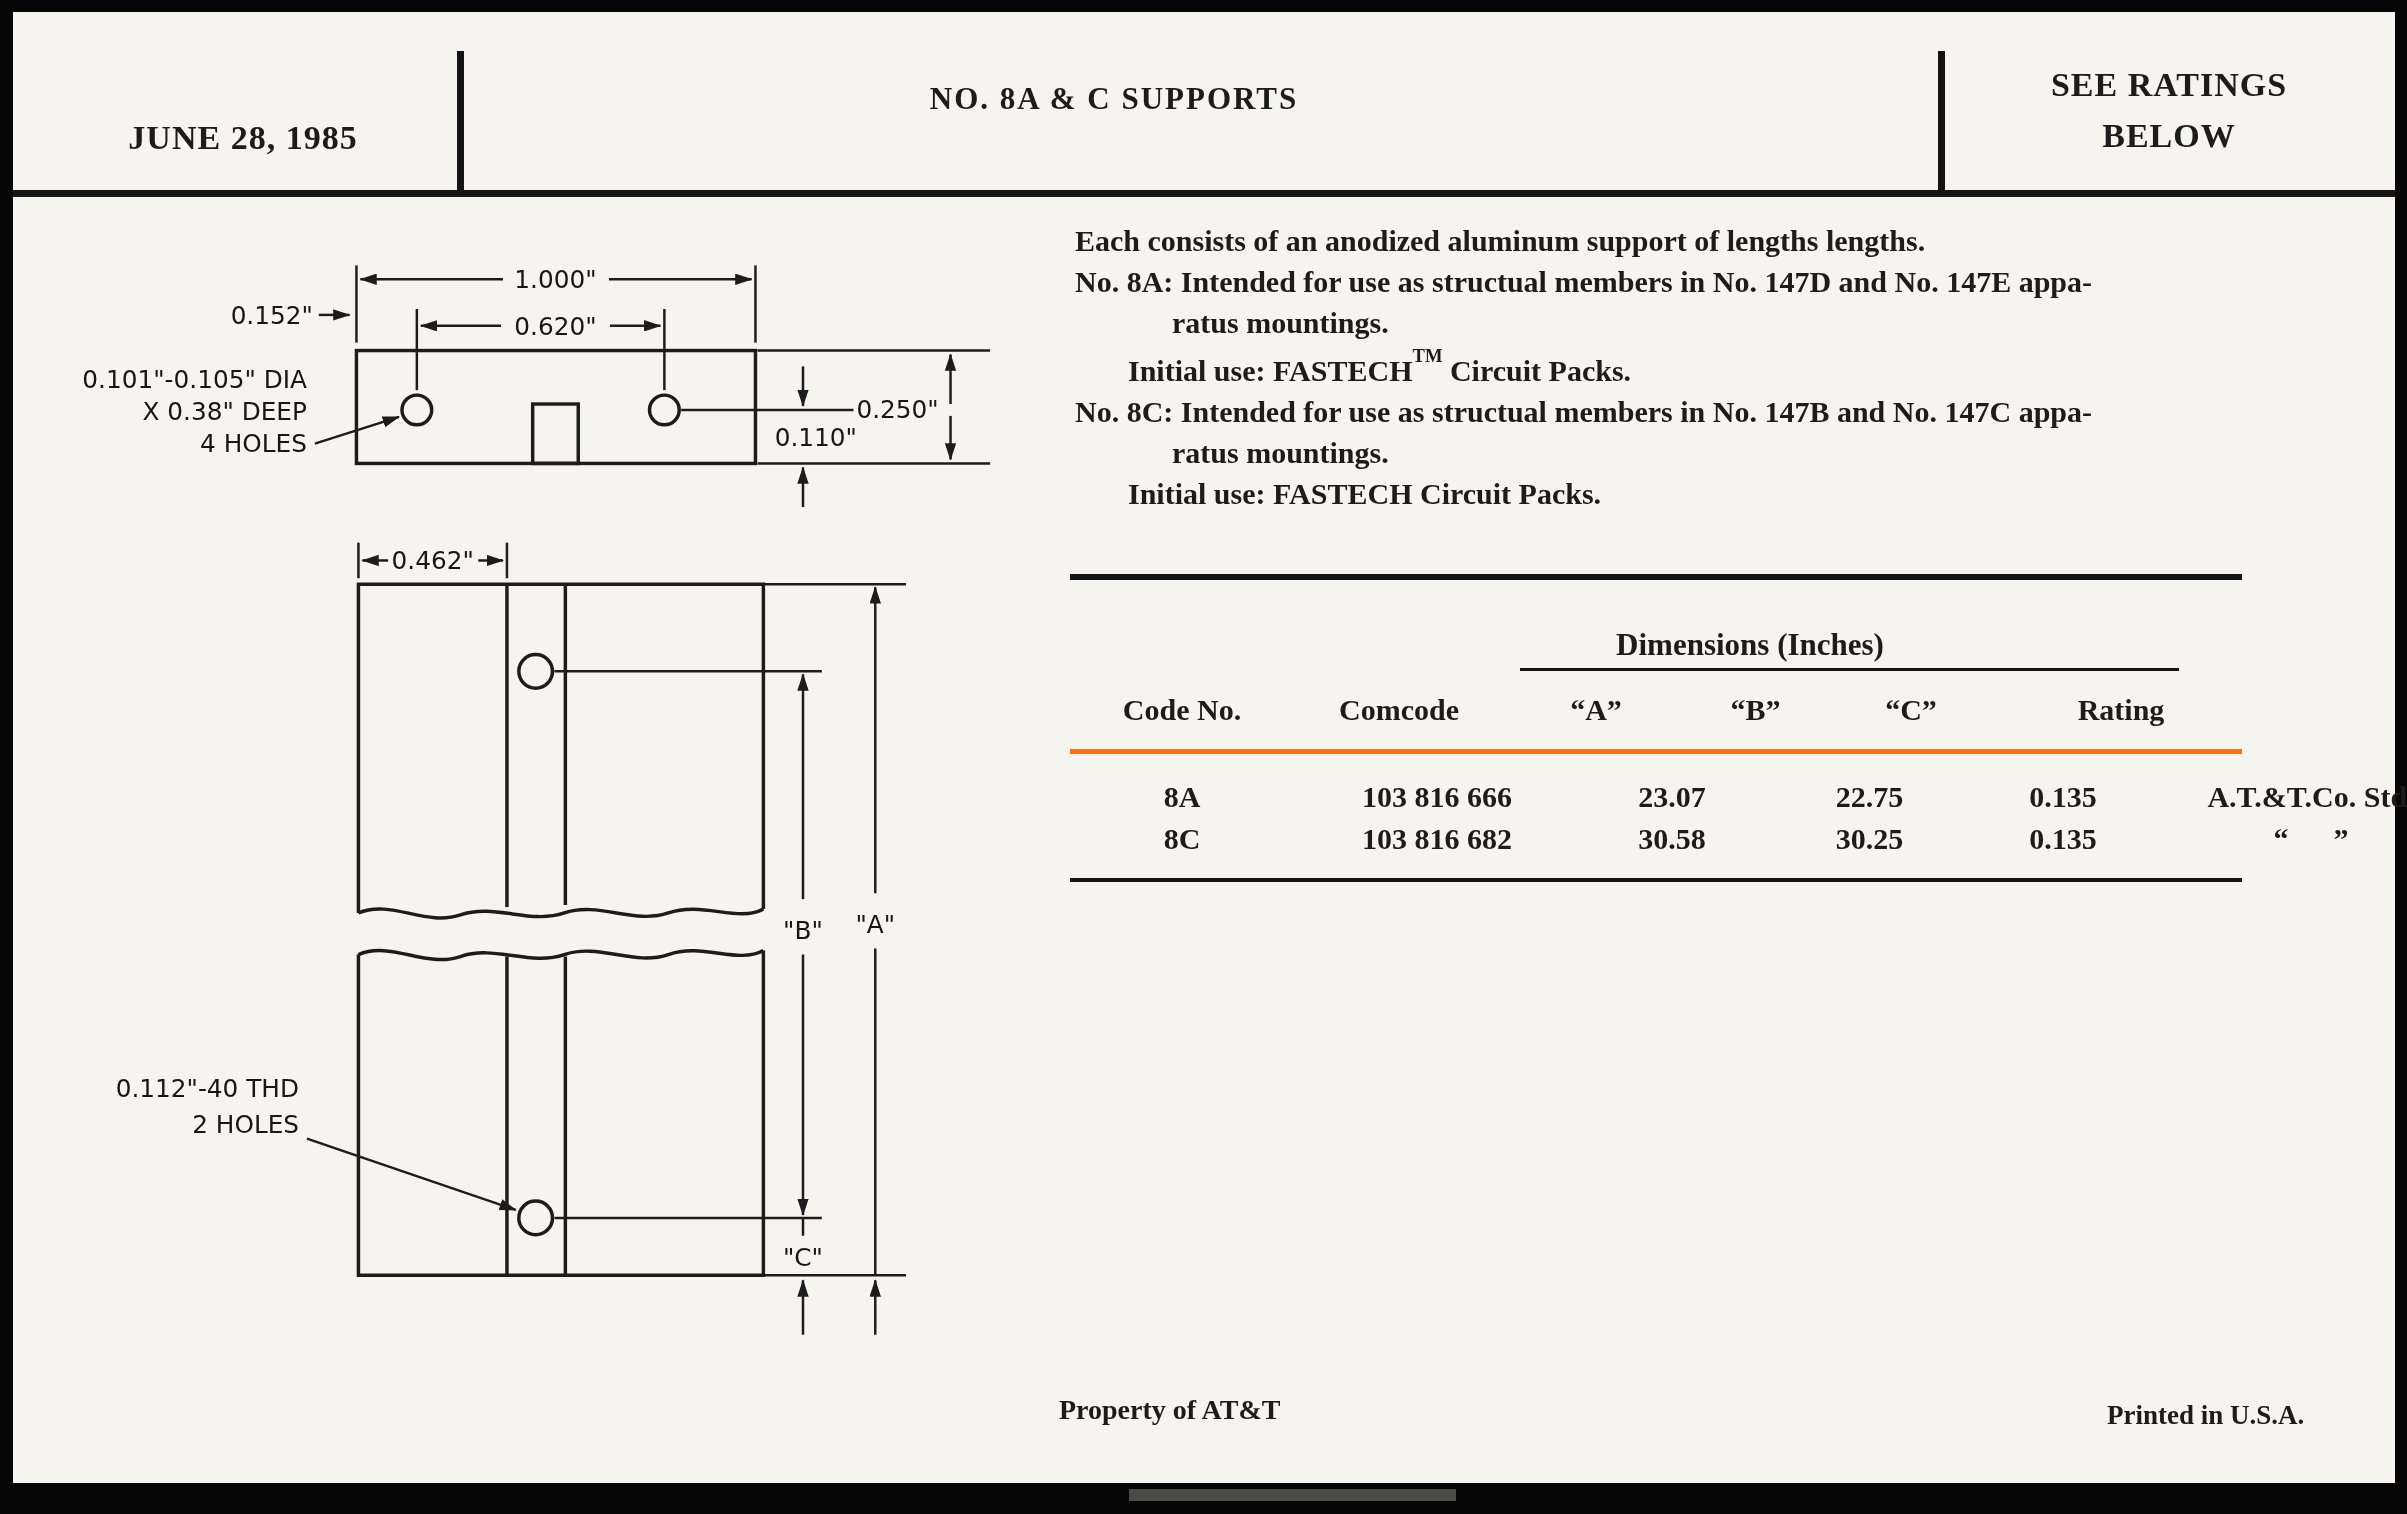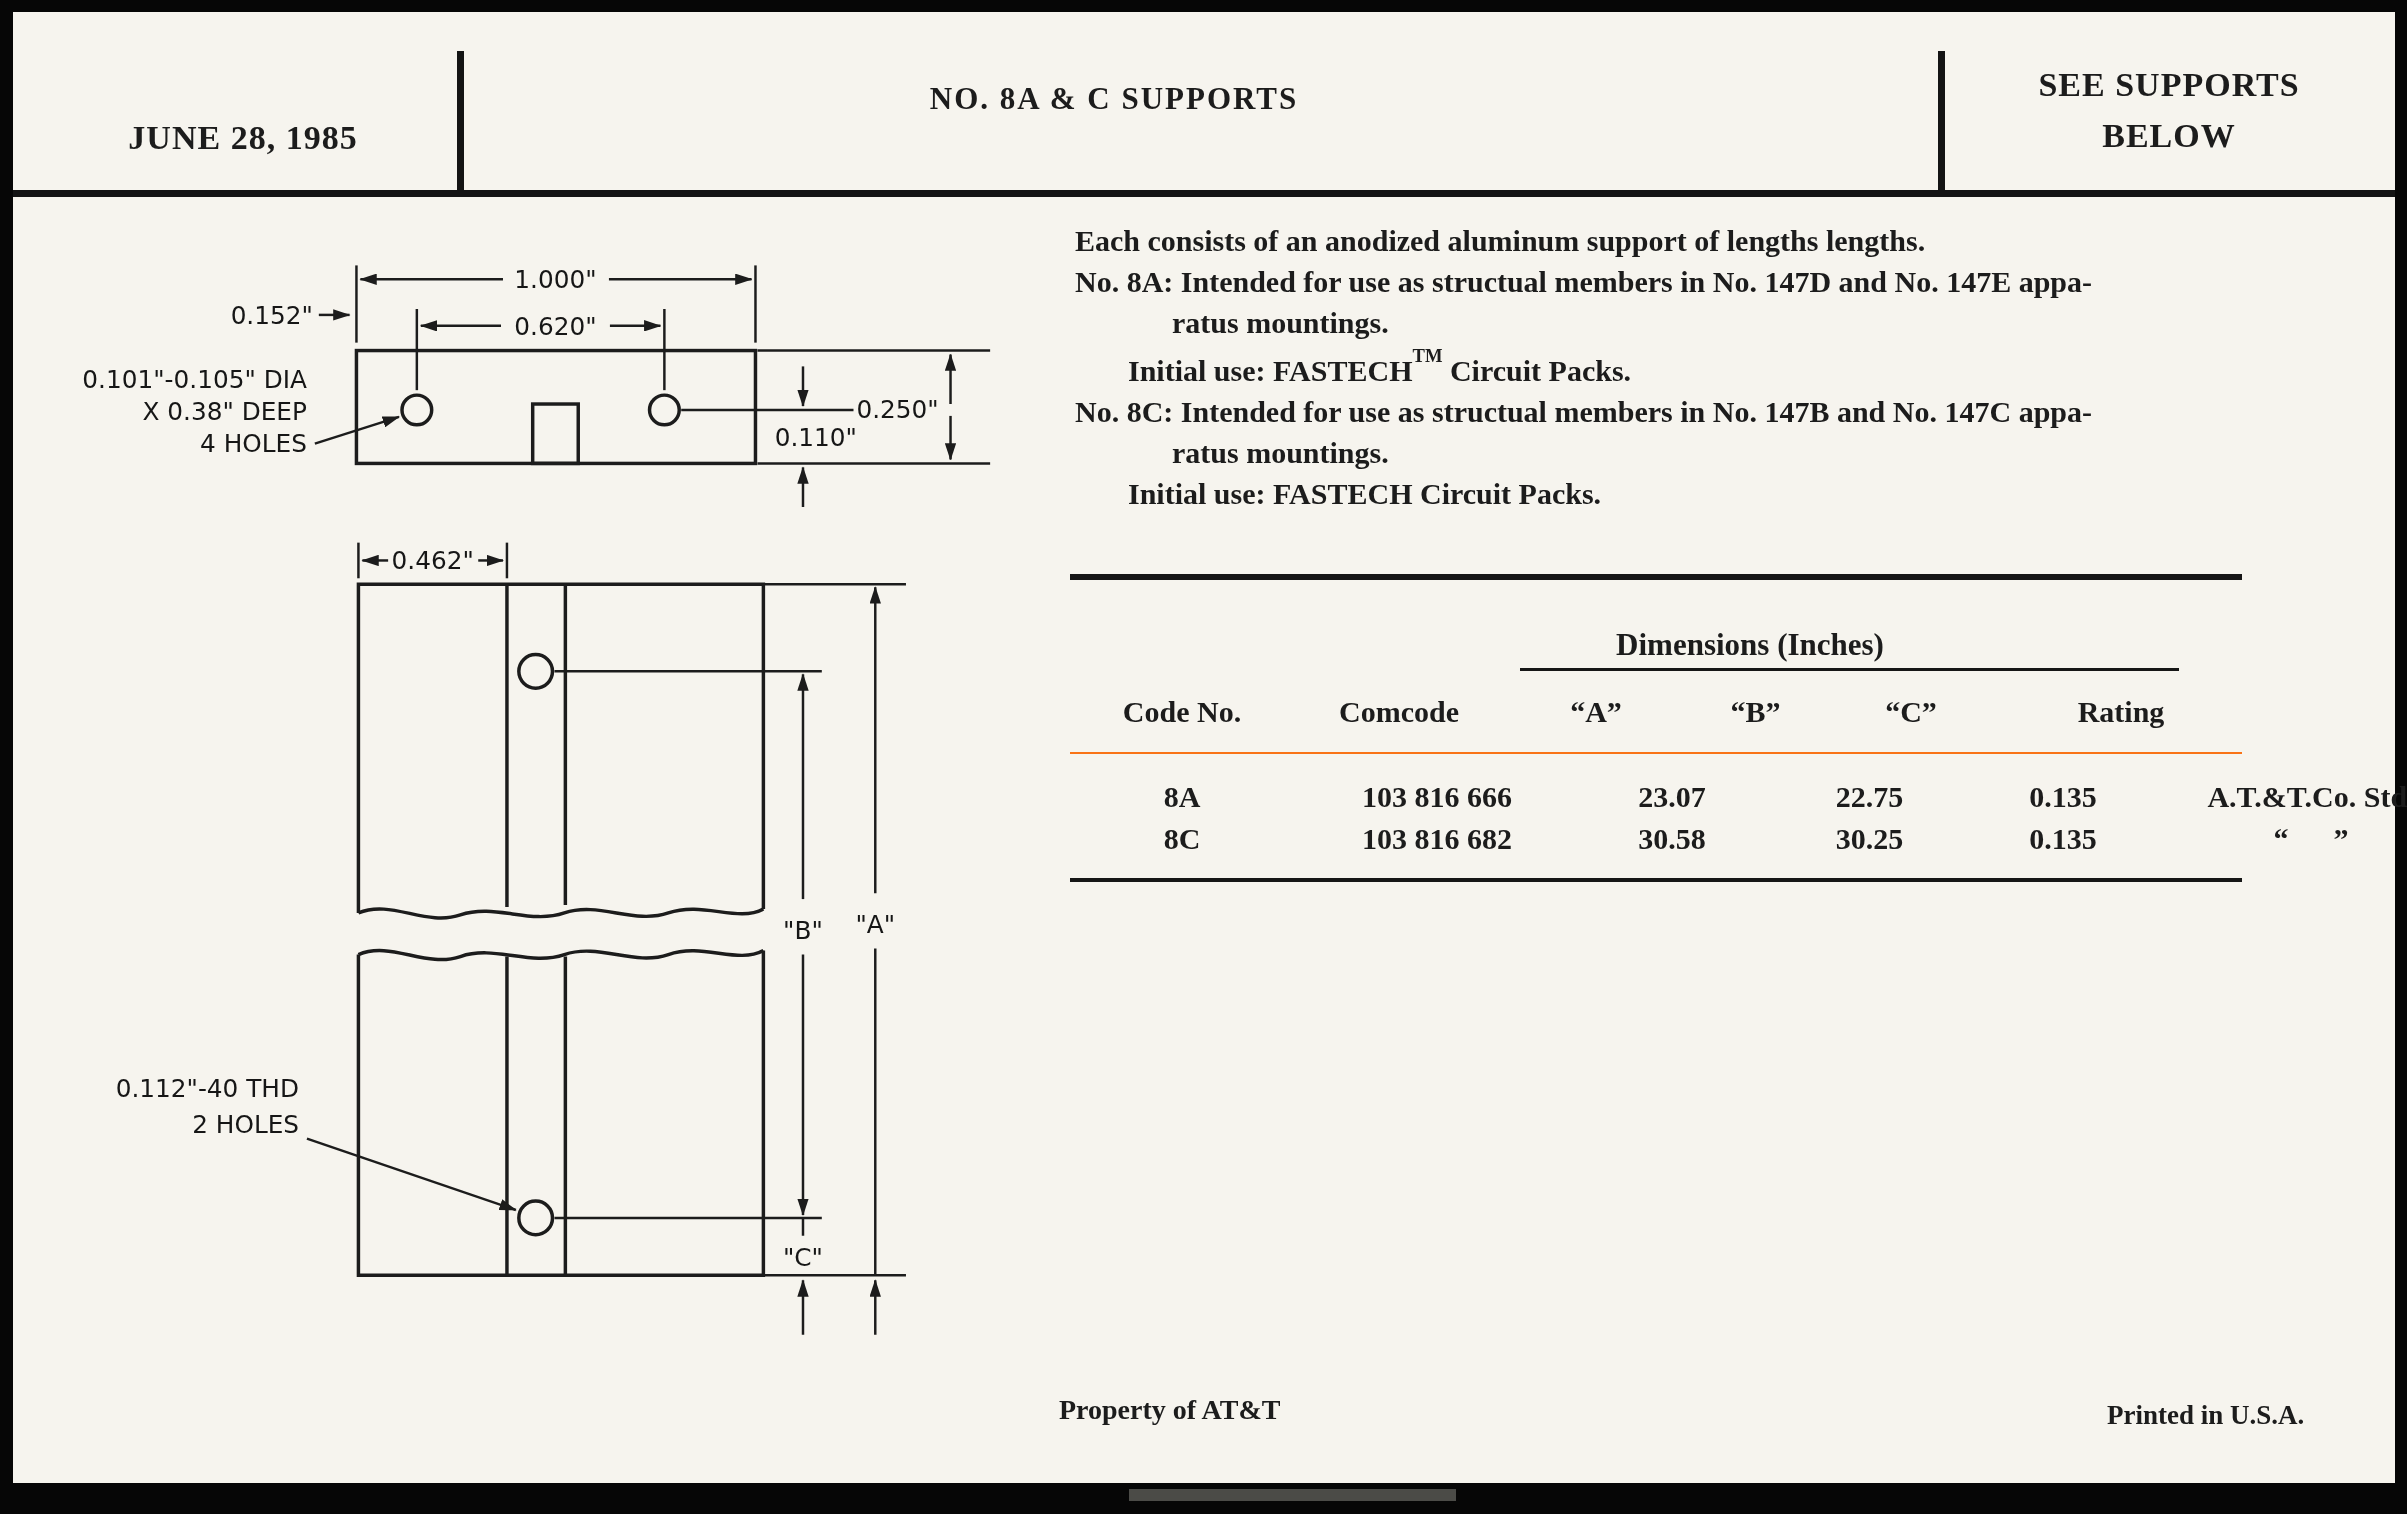--- a/index.html
+++ b/index.html
@@ -36,21 +36,21 @@
   .desc sup { font-size:62%; position:relative; top:-0.45em; }
 
   
   .ratings-table { position:absolute; left:1070px; top:574px; width:1172px;
                    border-top:6px solid #161616; border-bottom:4px solid #161616;
                    font-weight:bold; }
   .t-group { position:relative; height:91px; }
   .t-group-rule { position:absolute; left:450px; bottom:0; width:659px; border-bottom:3px solid #161616; }
   .t-group-label { position:absolute; left:383px; bottom:8px; width:594px; text-align:center; font-size:31px; }
   .t-grid { display:grid; grid-template-columns:224px 210px 184px 135px 176px 244px; }
-  .t-head { height:83px; align-items:center; border-bottom:2px solid #f97316; font-size:30px; }
+  .t-head { height:83px; align-items:center; border-bottom:5px solid #f97316; font-size:30px; }
   .t-head span, .t-row span { text-align:center; white-space:pre; }
   .t-row { height:42px; line-height:42px; font-size:30px;gap:38px; }
   .t-row-first { margin-top:22px; }
   .t-rows-pad { height:18px; }
 
   
   .footer-left  { position:absolute; left:1059px; top:1394px; font-size:28px; font-weight:bold; }
   .footer-right { position:absolute; left:2107px; top:1400px; font-size:27px; font-weight:bold; }
 
   
@@ -64,21 +64,21 @@
 
 <div class="page">
   <div class="sheet"></div>
   <div class="scan-mark"></div>
 
   <div class="hd-date">JUNE 28, 1985</div>
   <div class="hd-bar hd-bar-left"></div>
   <div class="hd-title">NO. 8A &amp; C SUPPORTS</div>
   <div class="hd-bar hd-bar-right"></div>
   <div class="hd-ratings">
-    <div>SEE SUPPORTS</div>
+    <div>SEE RATINGS</div>
     <div>BELOW</div>
   </div>
   <div class="hd-rule"></div>
 
   <svg class="drawing" width="2408" height="1515" viewBox="0 0 2432 1530">
     <defs>
       <marker id="arr" markerUnits="strokeWidth" markerWidth="7" markerHeight="4.6" refX="6.6" refY="2.3" orient="auto">
         <path d="M0,0 L7,2.3 L0,4.6 Z" fill="#1c1c1c"></path>
       </marker>
     </defs>

